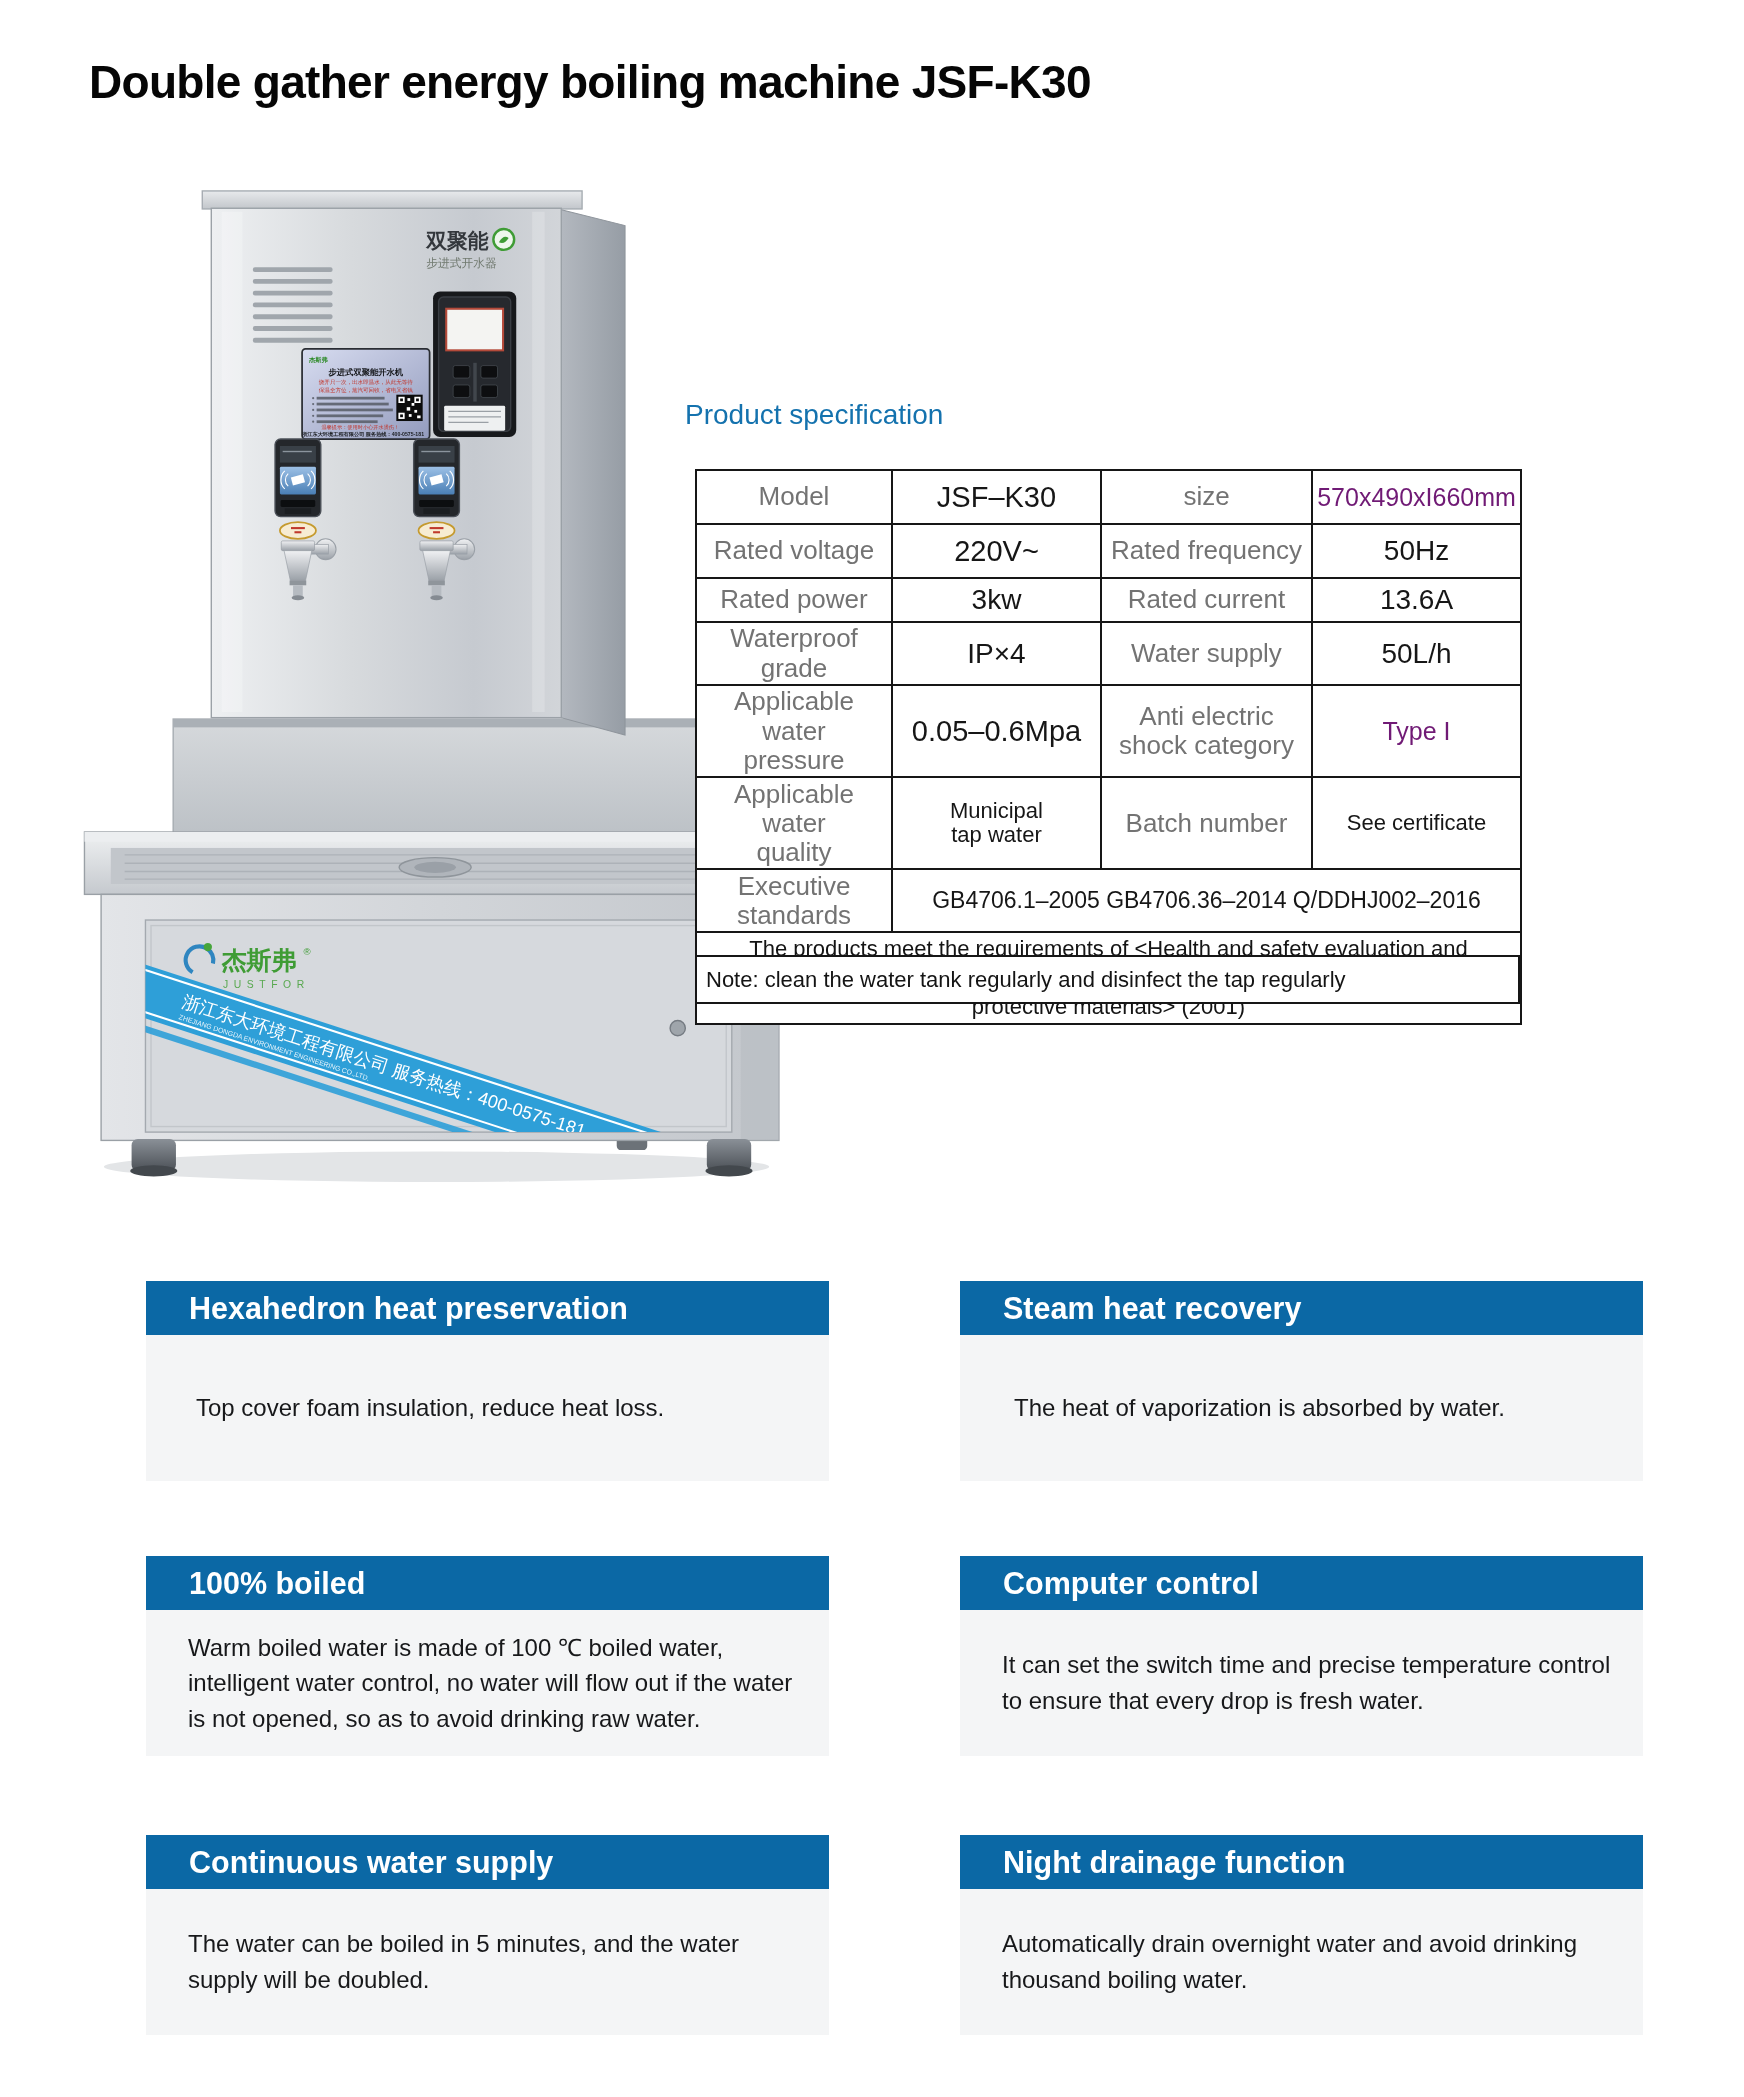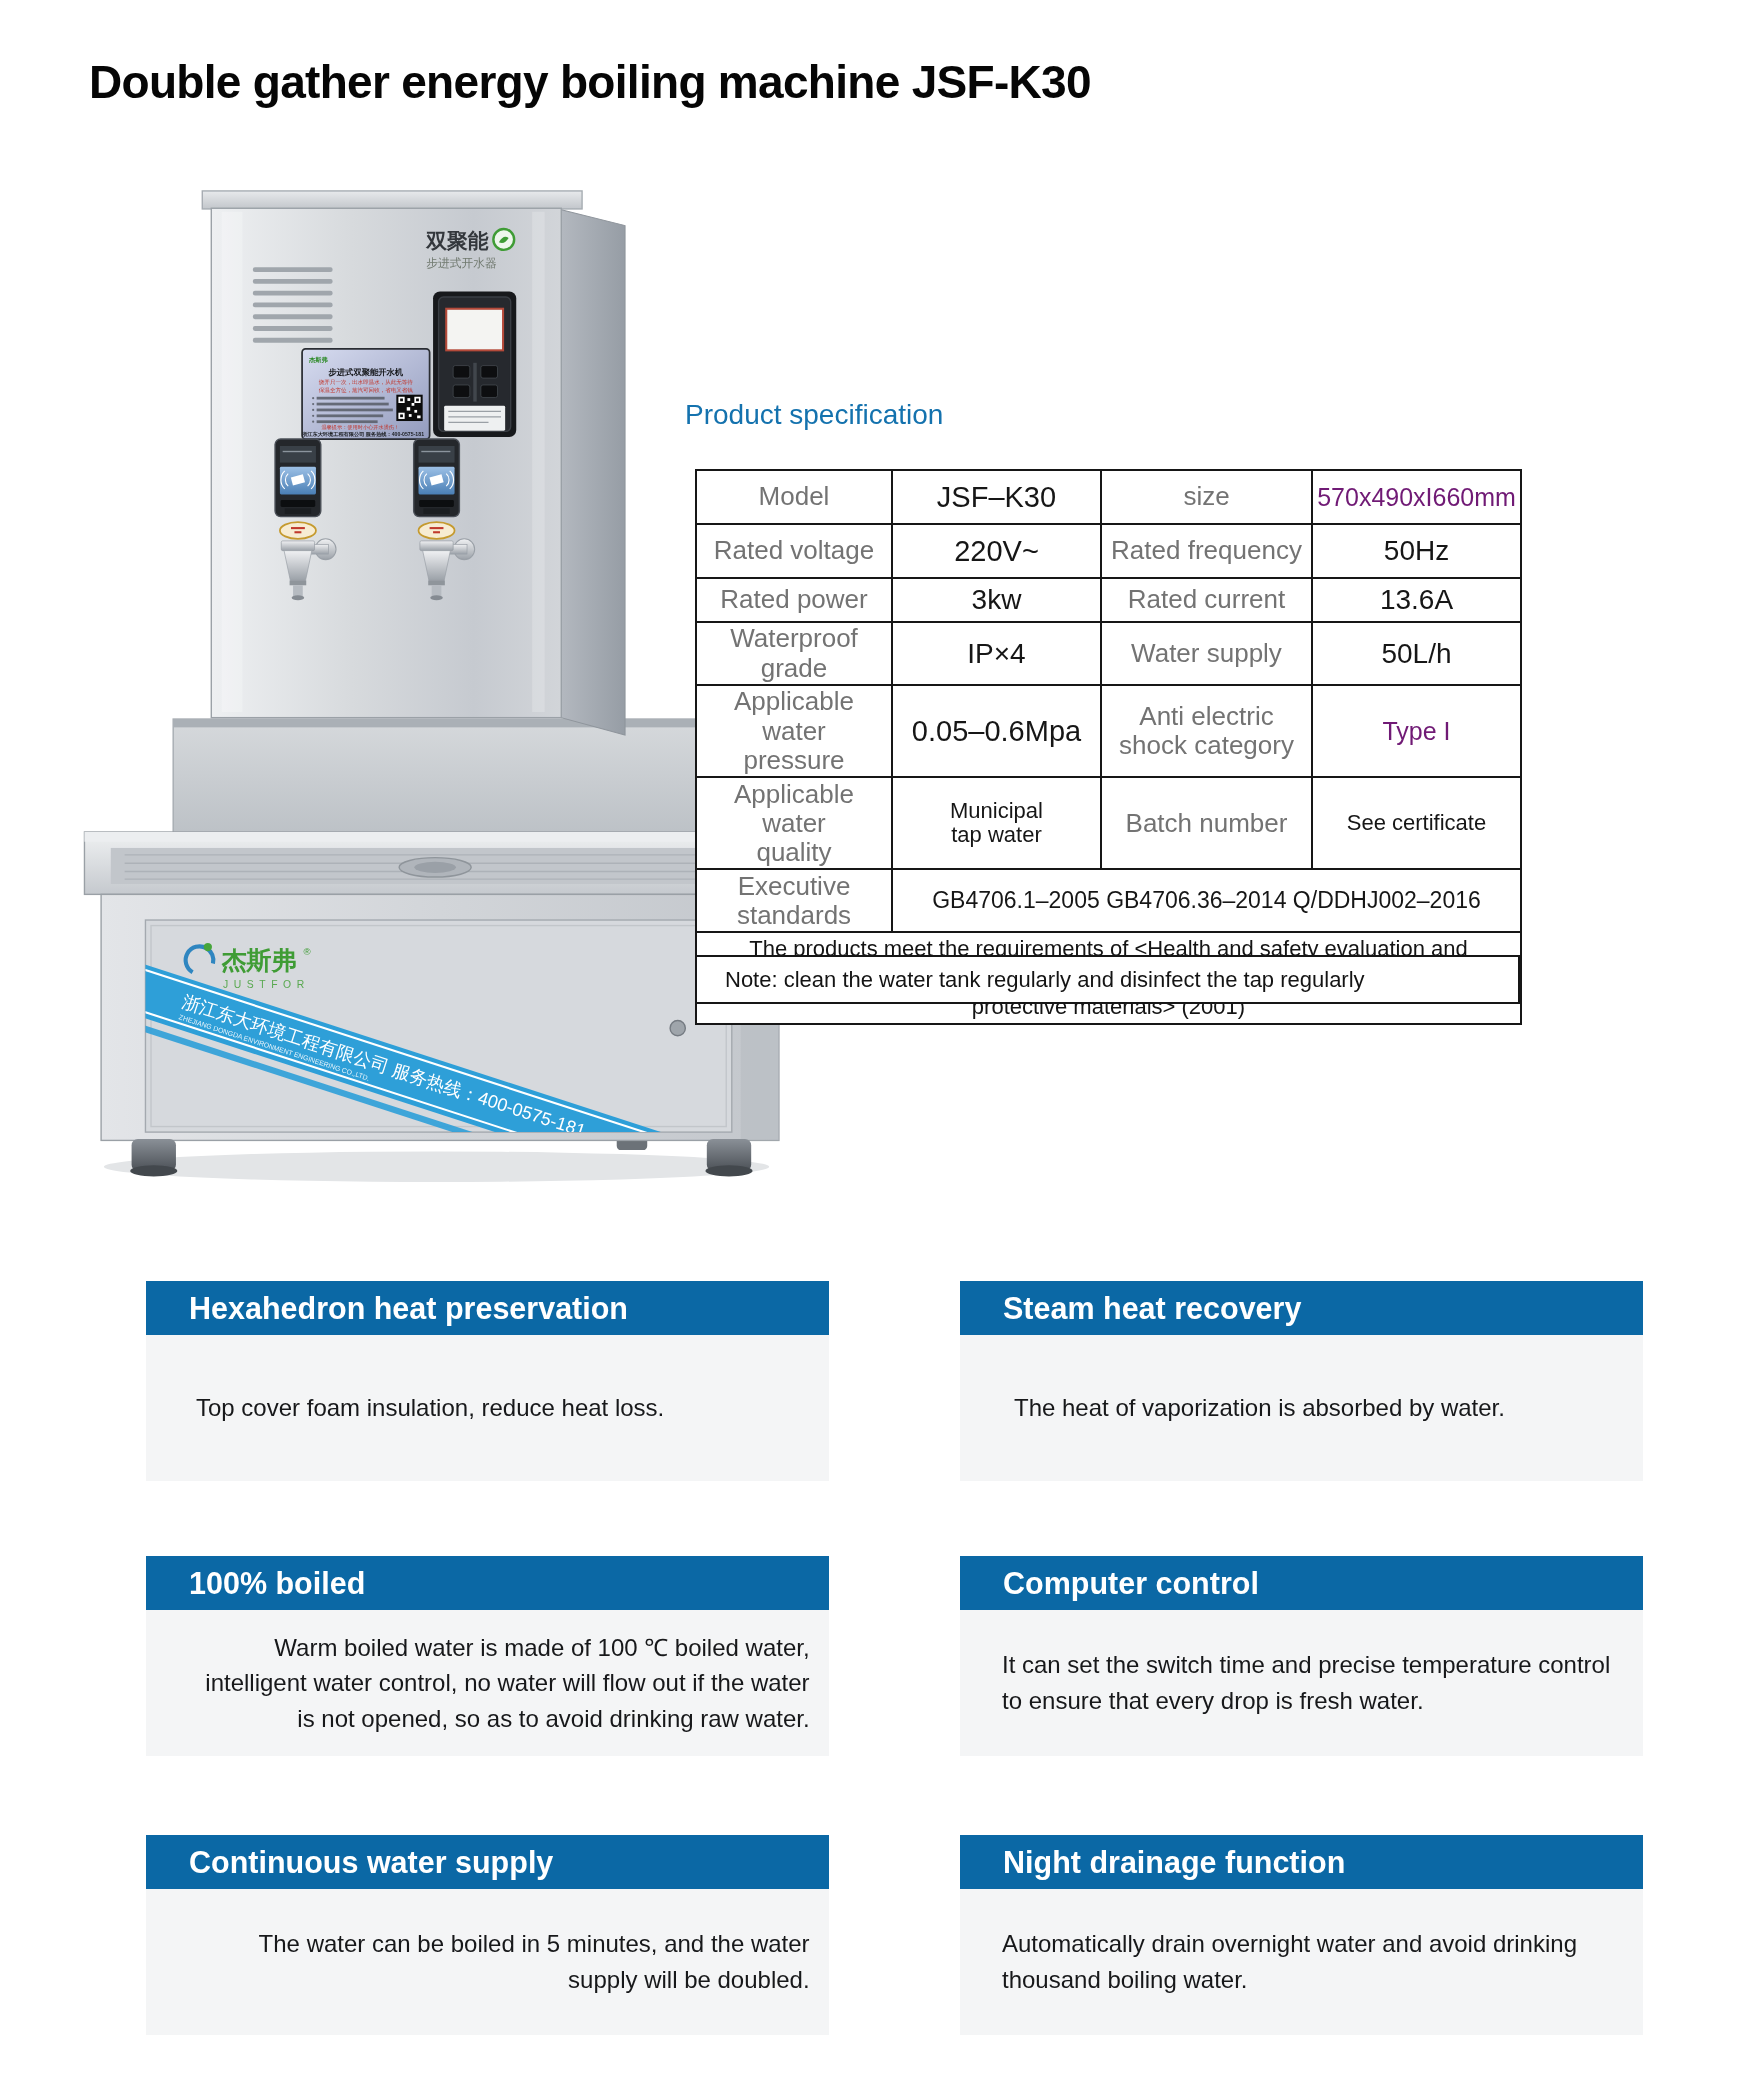--- a/index.html
+++ b/index.html
@@ -16,27 +16,27 @@
   table.spec td{border:2.1px solid #161616;text-align:center;vertical-align:middle;padding:1.4px 4.2px;overflow:hidden;}
   table.spec .ln{display:block;line-height:1.12;}
   td.lbl{font-size:26px;color:#737373;}
   td.val{font-size:28px;color:#161616;}
   td.val-lg{font-size:29px;color:#161616;}
   td.val-md{font-size:25px;color:#701a75;}
   td.val-sm{font-size:22px;color:#161616;}
   td.std-val{font-size:23px;color:#161616;}
   td.para{font-size:22px;text-align:left;padding:9.7px 8.3px;line-height:1.30;color:#141414;}
   .note-box{left:695px;top:955px;width:825px;height:49px;border:2.1px solid #161616;box-sizing:border-box;
-            display:flex;align-items:center;padding-left:28px;font-size:22px;color:#141414;background:#fff;}
+            display:flex;align-items:center;padding-left:9px;font-size:22px;color:#141414;background:#fff;}
 
   .fbar{height:54px;background:#0b68a5;color:#ffffff;font-size:30.5px;font-weight:bold;
         display:flex;align-items:center;padding-left:43px;box-sizing:border-box;}
   .fbody{background:#f4f5f6;display:flex;align-items:center;box-sizing:border-box;
          padding:0 19.4px 0 42px;font-size:24px;line-height:1.48;color:#17181a;}
-  .cl{left:146px;width:683px;text-align:right;}
+  .cl{left:146px;width:683px;}
   .cr{left:960px;width:683px;}
   .bar1{top:1281px;} .body1{top:1335px;height:146px;}
   .bar2{top:1556px;} .body2{top:1610px;height:146px;}
   .bar3{top:1835px;} .body3{top:1889px;height:146px;}
 
   svg text{font-family:"Liberation Sans", sans-serif;}
 </style>
 </head>
 <body>
 

